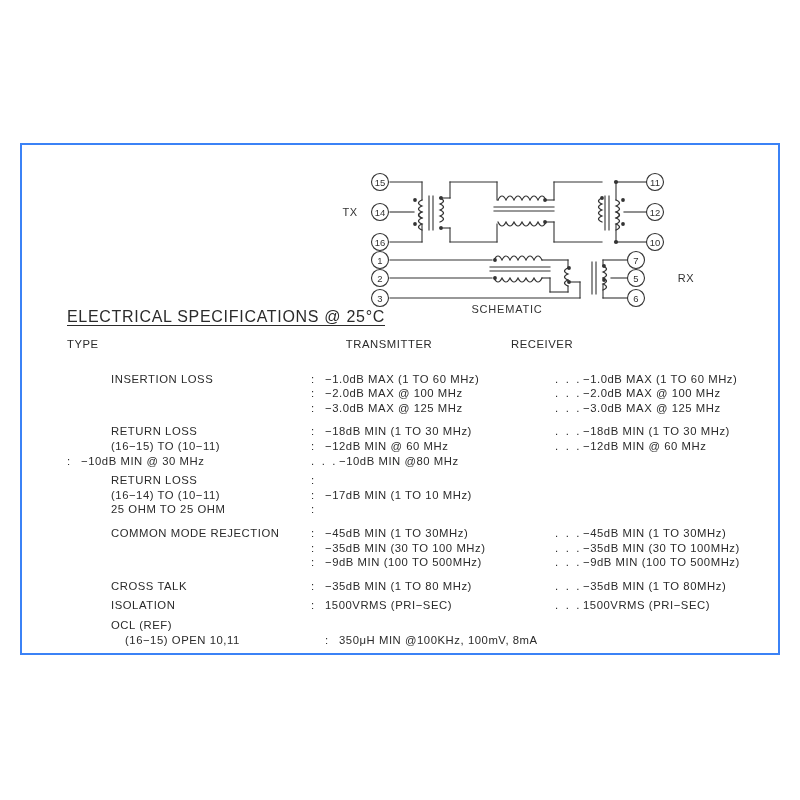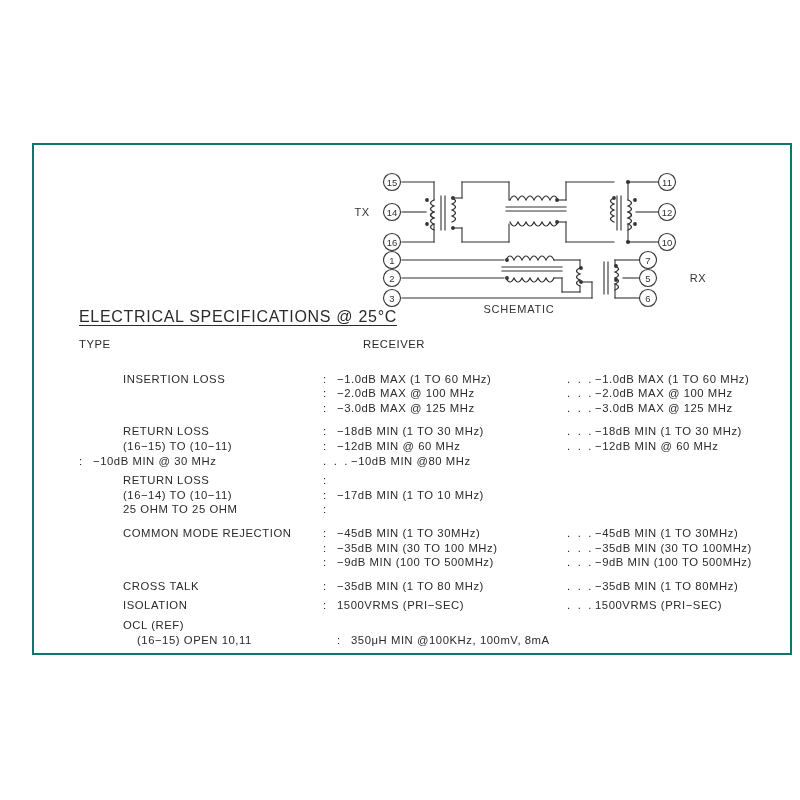--- a/index.html
+++ b/index.html
@@ -10,25 +10,25 @@
   body {
     width: 800px;
     height: 800px;
     font-family: "Liberation Sans", sans-serif;
     color: #222222;
     position: relative;
     overflow: hidden;
   }
   #sheet {
     position: absolute;
-    left: 32px;
+    left: 20px;
     top: 143px;
     width: 760px;
     height: 512px;
-    border: 2px solid #0f766e;
+    border: 2px solid #3b82f6;
     background: #ffffff;
     box-sizing: border-box;
   }
 
   
   #schematic-area {
     position: absolute;
     left: 300px;
     top: 15px;
     width: 400px;
@@ -62,21 +62,21 @@
     white-space: pre;
   }
   .col-type  { width: 200px; flex: 0 0 200px; margin-left: 44px; }
   .col-colon { width: 14px;  flex: 0 0 14px; }
   .col-tx    { width: 230px; flex: 0 0 230px; }
   .col-dots  { width: 28px;  flex: 0 0 28px; letter-spacing: 2.2px; }
   .col-rx    { flex: 1 1 auto; }
   .hdr-row { margin-bottom: 20px; }
   .hdr-type { width: 200px; flex: 0 0 200px; }
   .hdr-tx   { width: 244px; flex: 0 0 244px; text-align: center; }
-  .hdr-rx   { width: 230px; flex: 0 0 230px; text-align: center; }
+  .hdr-rx   { width: 230px; flex: 0 0 230px; }
   .gap-sm { height: 9px; }
   .gap-xs { height: 5px; }
   .indent { padding-left: 14px; }
 </style>
 </head>
 <body>
 
 <div id="sheet">
 
   <div id="schematic-area">
@@ -234,20 +234,21 @@
       <text x="185" y="153" text-anchor="middle" font-family="Liberation Sans, sans-serif" font-size="11" fill="#333333" letter-spacing="0.8">SCHEMATIC</text>
     </svg>
   </div>
 
   <div id="spec-block">
 
     <div id="spec-title">ELECTRICAL SPECIFICATIONS @ 25°C</div>
 
     <div class="spec-row hdr-row">
       <span class="hdr-type">TYPE</span>
+      <span class="hdr-tx">TRANSMITTER</span>
       <span class="hdr-rx">RECEIVER</span>
     </div>
 
     
     <div class="spec-row">
       <span class="col-type">INSERTION LOSS</span>
       <span class="col-colon">:</span>
       <span class="col-tx">−1.0dB MAX (1 TO 60 MHz)</span>
       <span class="col-dots">. . .</span>
       <span class="col-rx">−1.0dB MAX (1 TO 60 MHz)</span>

